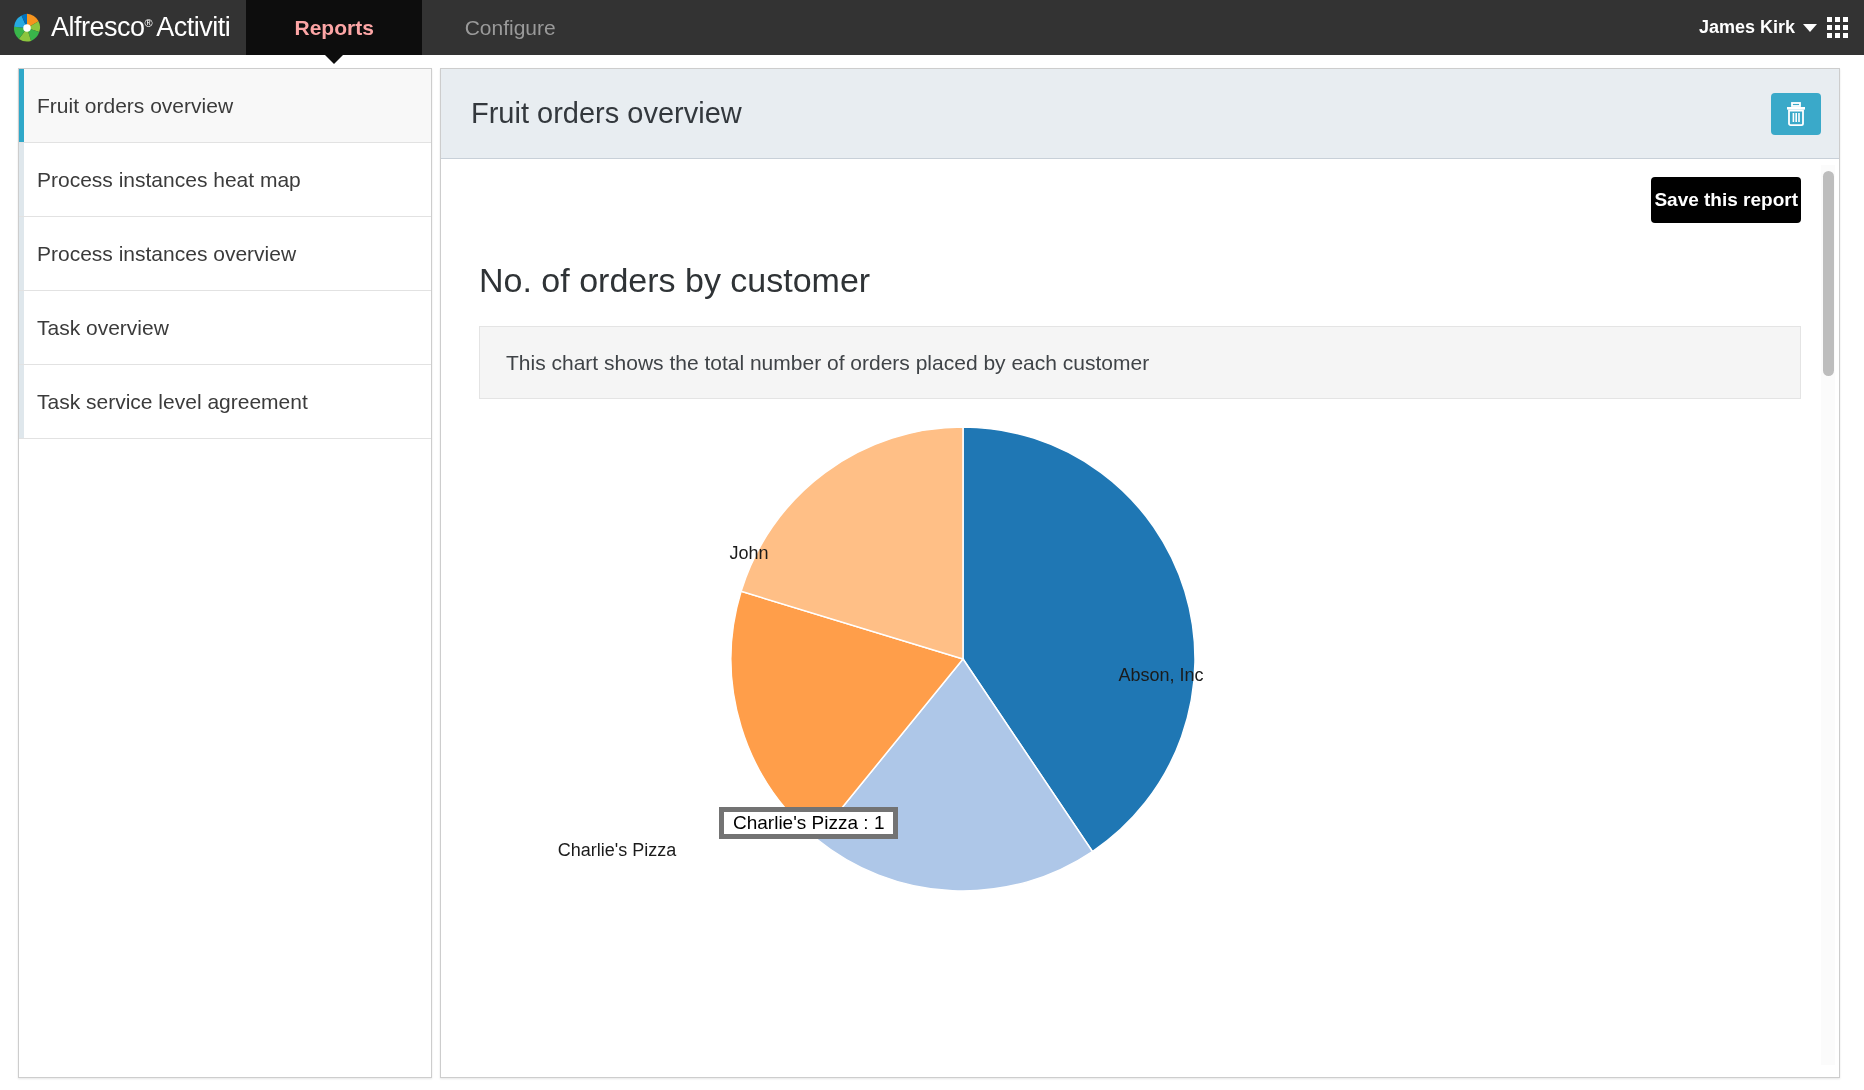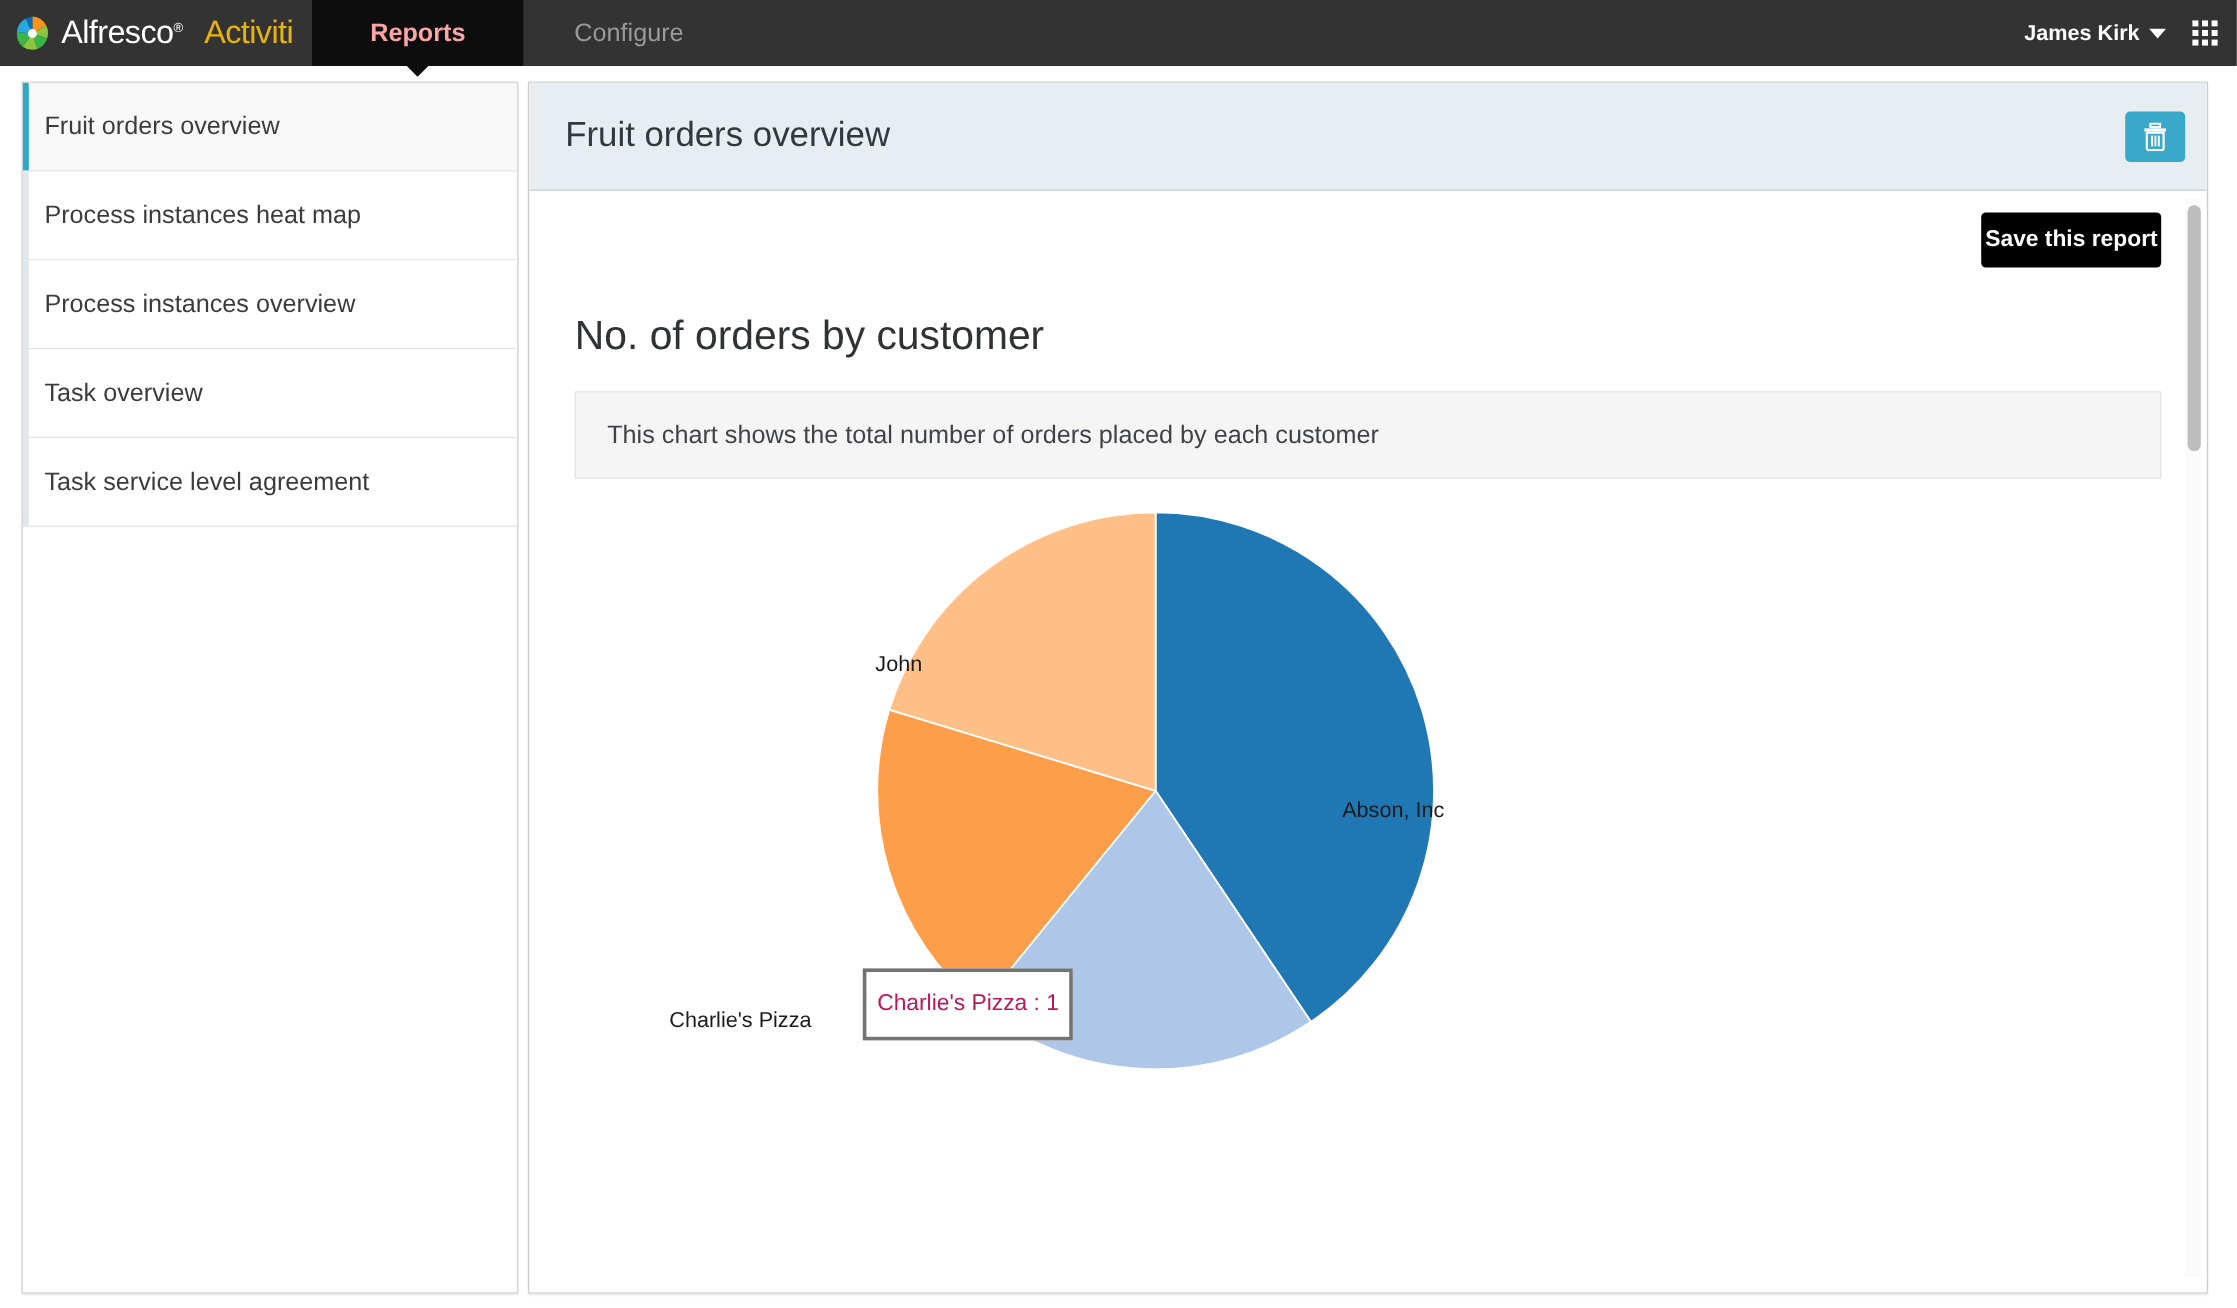--- a/index.html
+++ b/index.html
@@ -22,40 +22,40 @@
     padding: 0 16px 0 10px;
     flex: 0 0 auto;
   }
   .brand-logo { width: 34px; height: 34px; flex: 0 0 auto; margin-right: 7px; }
   .brand-text {
     font-size: 27px; letter-spacing: -0.5px;
     display: flex; align-items: baseline;
   }
   .brand-alfresco { color: #ffffff; font-weight: 400; }
   .brand-reg { color: #ffffff; font-size: 11px; position: relative; top: -9px; }
-  .brand-activiti { color: #eab308; font-weight: 400; margin-left: 18px; }
+  .brand-activiti { color: #ffffff; font-weight: 400; margin-left: 4px; }
 
   .tabs { display: flex; align-items: stretch; }
   .tab {
     position: relative;
     display: flex; align-items: center; justify-content: center;
     min-width: 176px; padding: 0 26px;
     font-size: 21px; color: #9a9a9a; cursor: pointer;
   }
   .tab.active { background: #0d0d0d; color: #fca5a5; font-weight: bold; }
   .tab.active::after {
     content: ""; position: absolute; left: 50%; bottom: -9px;
     transform: translateX(-50%);
     border-left: 9px solid transparent;
     border-right: 9px solid transparent;
     border-top: 9px solid #0d0d0d;
   }
   .nav-right {
     margin-left: auto; display: flex; align-items: center;
-    padding-right: 16px; gap: 22px;
+    padding-right: 16px; gap: 10px;
   }
   .user-menu {
     display: flex; align-items: center; gap: 8px;
     color: #ffffff; font-size: 18px; font-weight: bold; cursor: pointer;
   }
   .caret-down {
     width: 0; height: 0;
     border-left: 7px solid transparent;
     border-right: 7px solid transparent;
     border-top: 8px solid #ffffff;
@@ -135,23 +135,23 @@
     height: 73px;
     display: flex; align-items: center;
     padding-left: 26px;
     font-size: 21px; color: #3f4347;
   }
   .chart-area { position: relative; height: 560px; margin-top: 10px; }
   .chart-svg { position: absolute; left: 0; top: 0; }
   .pie-label { font-size: 18px; fill: #1b1b1b; font-family: "Liberation Sans", sans-serif; }
   .tooltip-box {
     position: absolute;
-    background: #ffffff; border: 3px solid #737373;
-    padding: 16px 9px;
-    font-size: 19px; color: #be185d;
+    background: #ffffff; border: 5px solid #737373;
+    padding: 0 9px;
+    font-size: 19px; color: #000000;
     white-space: nowrap;
   }
 
   
   .scrolltrack {
     position: absolute; right: 4px; top: 6px;
     width: 14px; height: 900px; background: #fbfbfb;
   }
   .scrollthumb {
     position: absolute; right: 5px; top: 12px;

